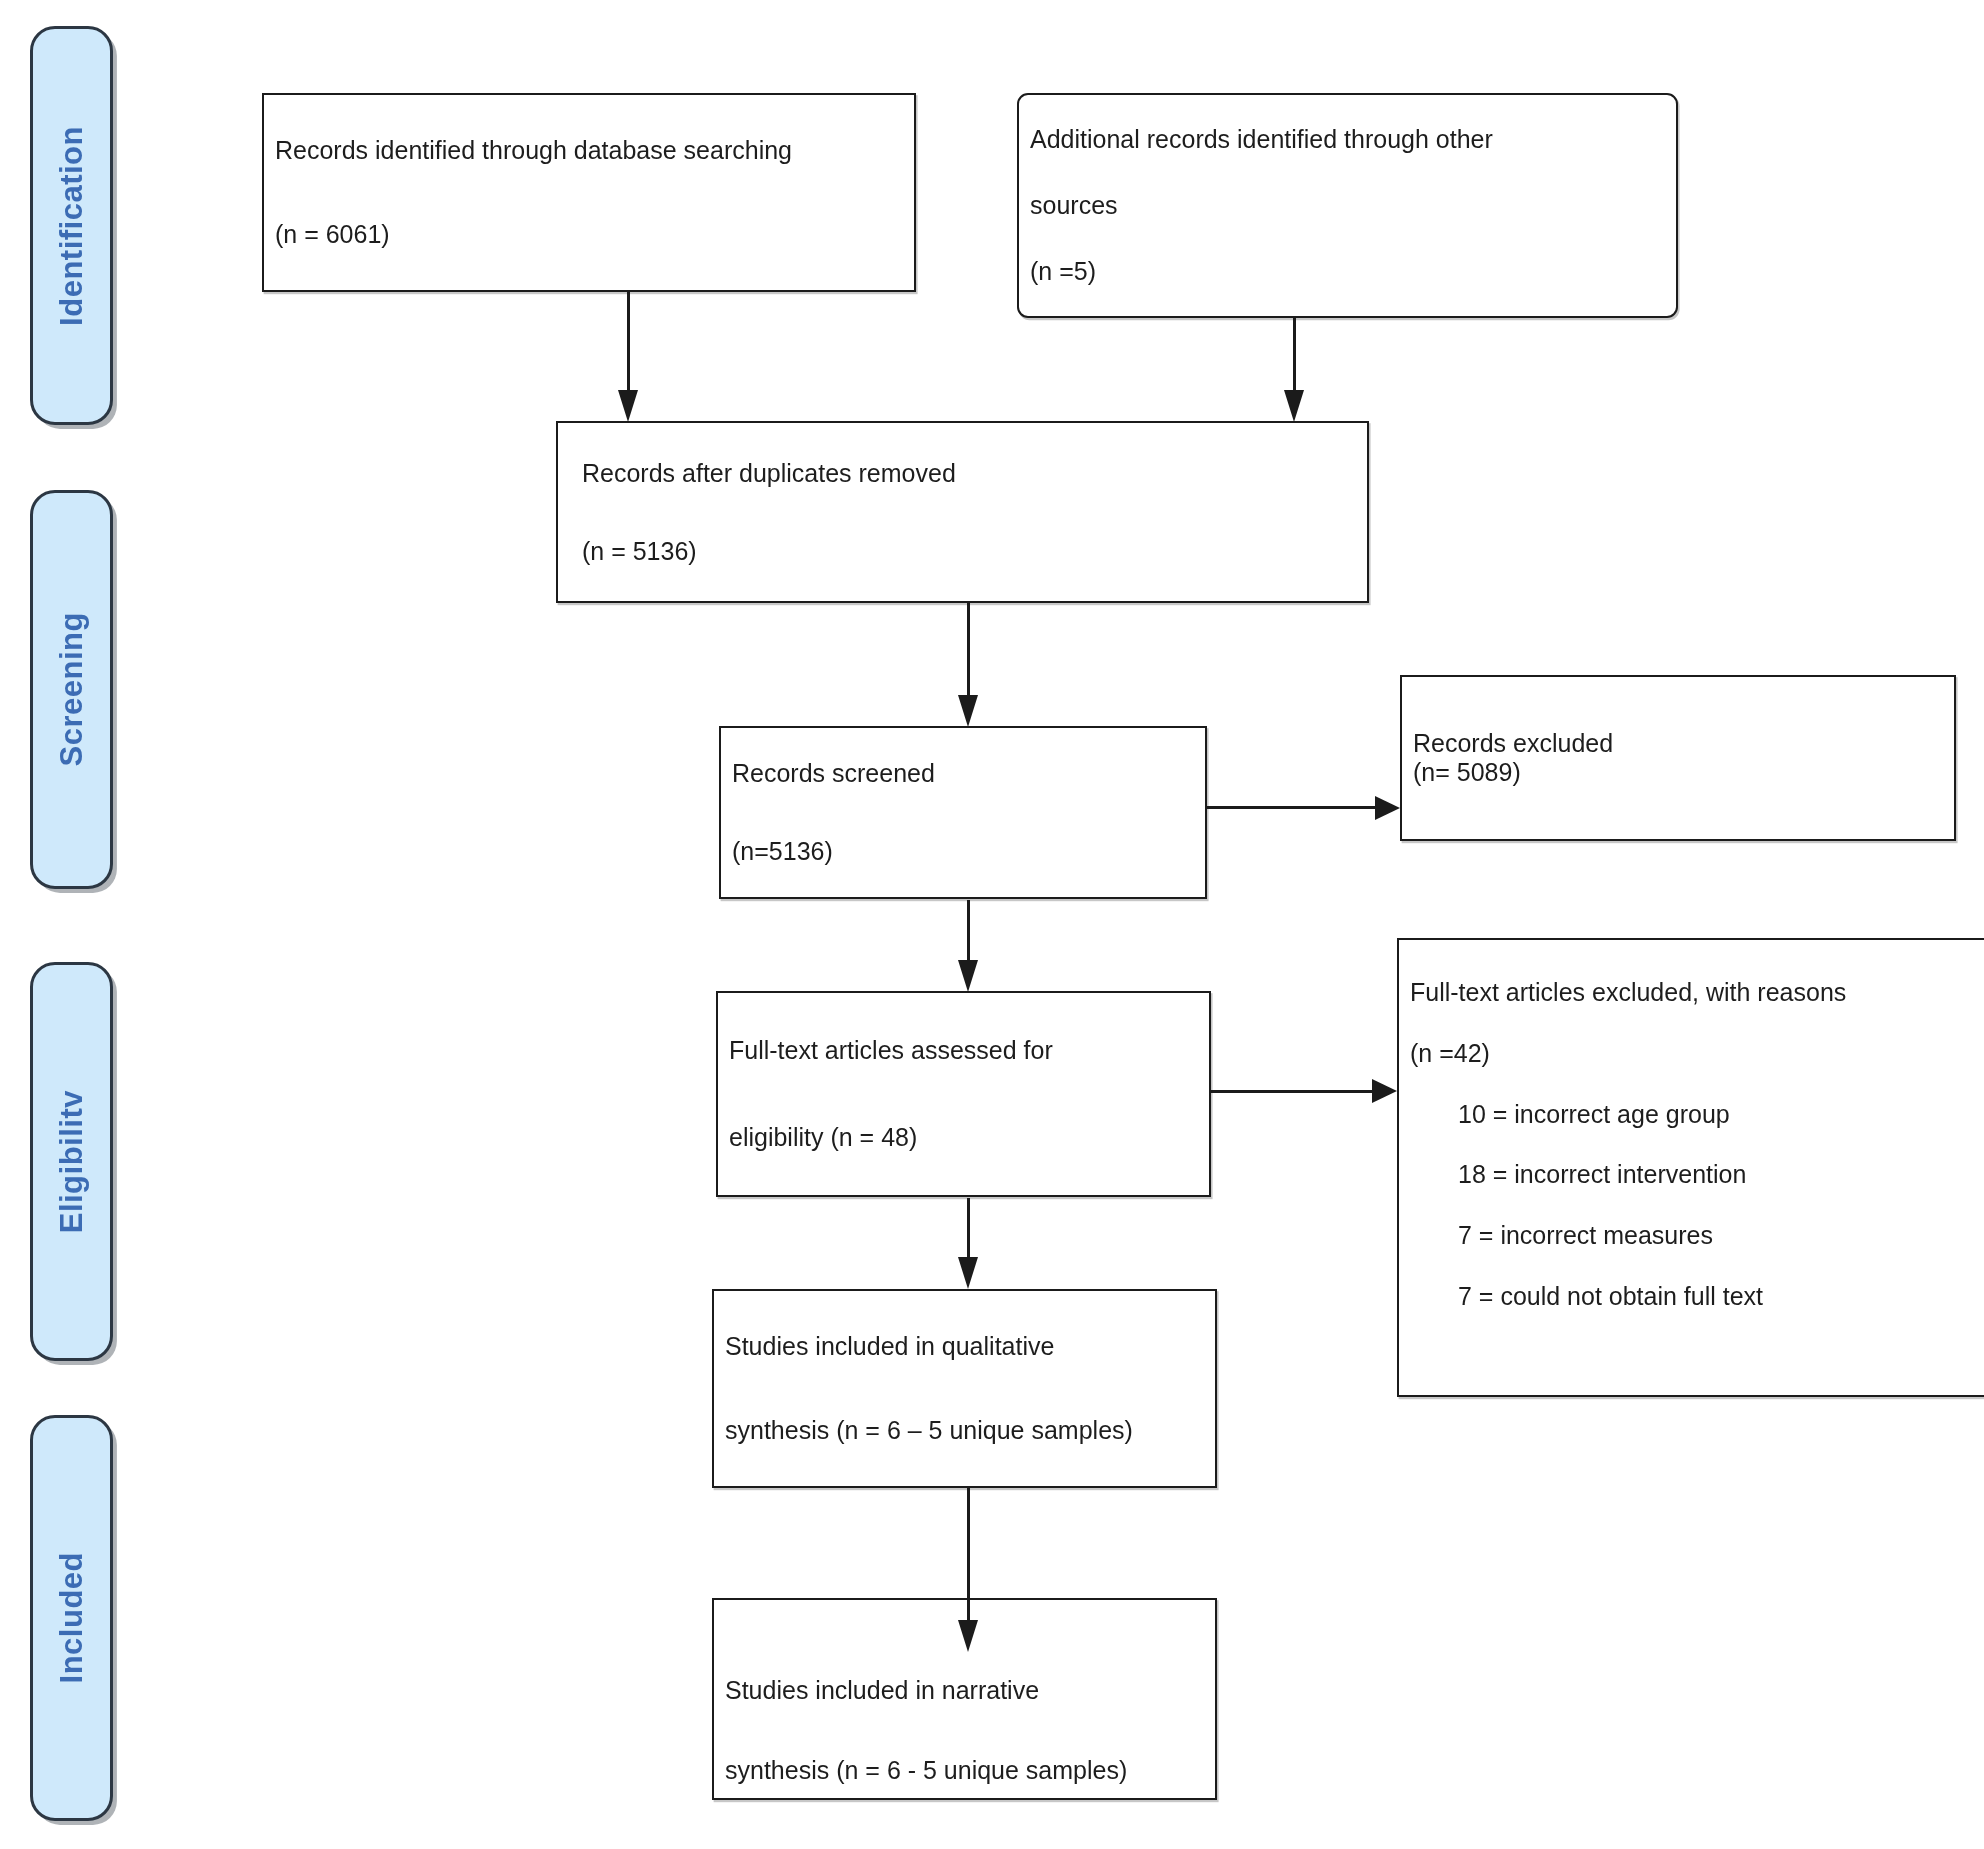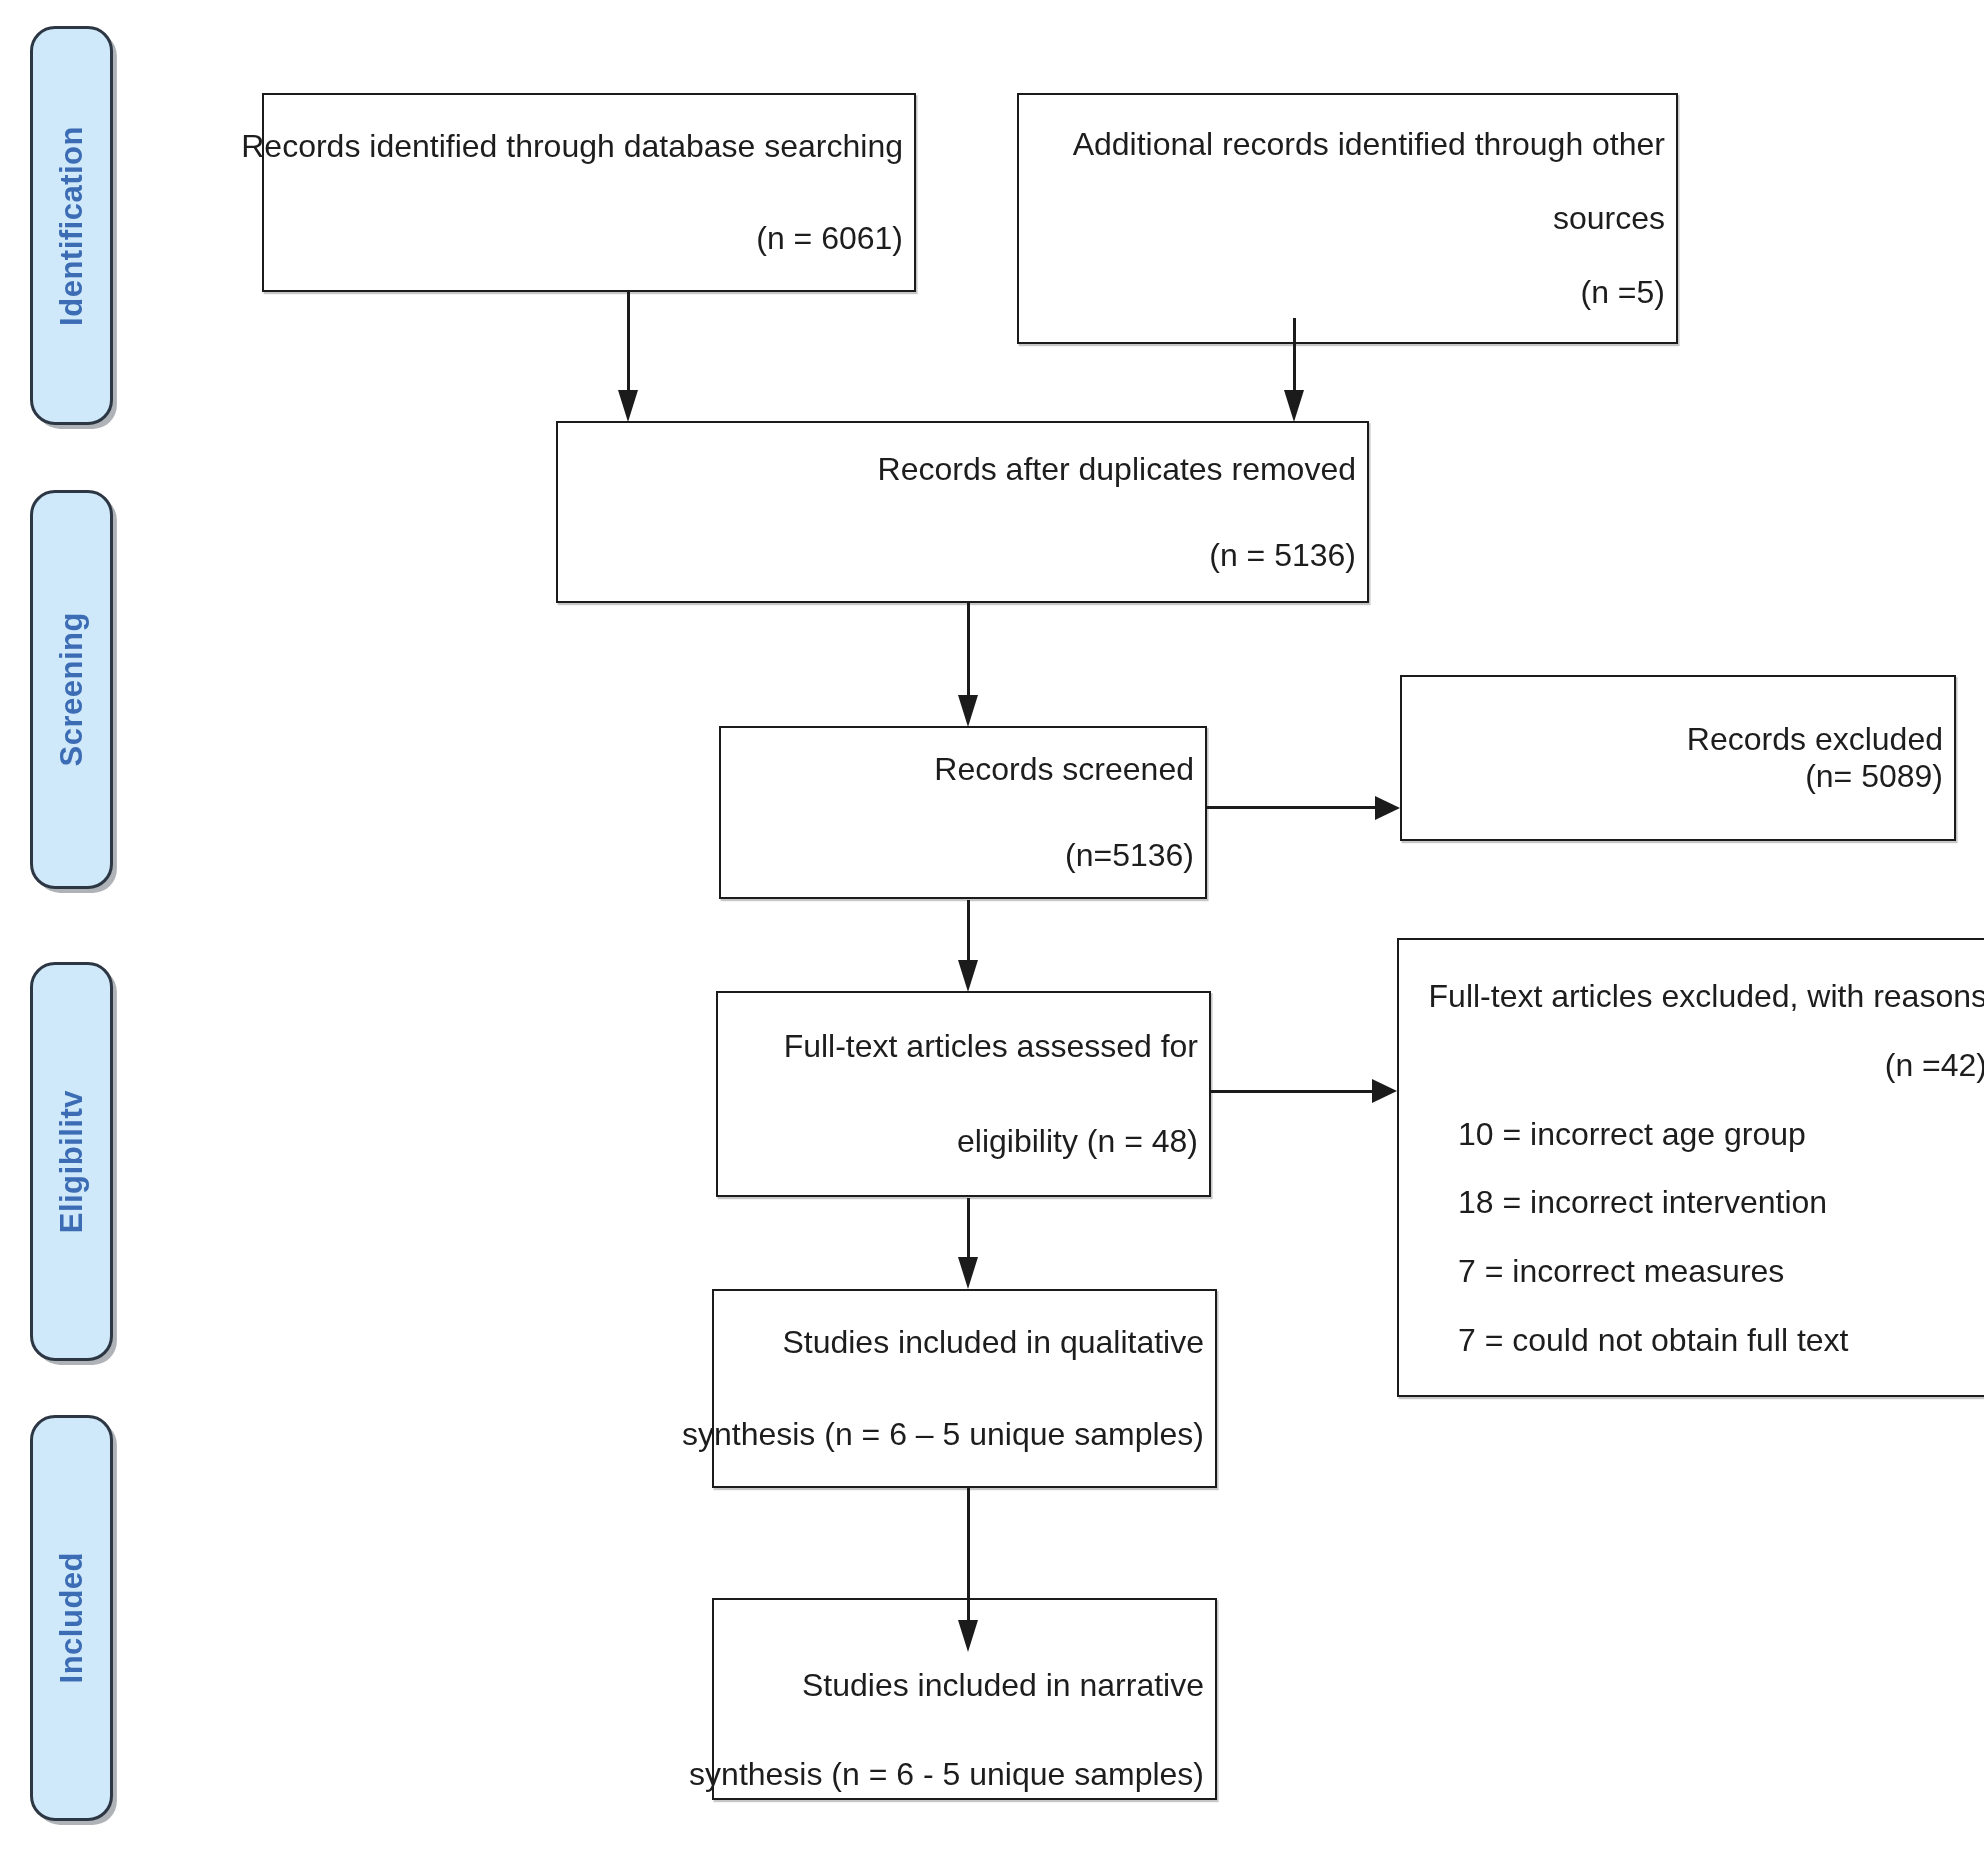--- a/index.html
+++ b/index.html
@@ -40,24 +40,24 @@
     white-space: nowrap;
   }
   
   .fbox {
     position: absolute;
     background: #ffffff;
     border: 2.7px solid #1b1b1b;
     box-sizing: border-box;
     display: flex;
     flex-direction: column;
-    align-items: flex-end;
+    align-items: flex-start;
     justify-content: center;
     text-align: center;
-    font-size: 32px;
+    font-size: 25px;
     line-height: 1.15;
     color: #1d1d1d;
     box-shadow: 1.6px 2.2px 0 rgba(0, 0, 0, 0.22);
     z-index: 1;
     padding: 5.5px 11px;
   }
   .fbox .line { white-space: nowrap; }
   .fbox.reasons-box {
     justify-content: flex-start;
     padding-top: 38px;
@@ -114,21 +114,21 @@
   </div>
   <div class="stage" style="top:1415px; height:406px;">
     <span class="stage-label">Included</span>
   </div>
 
   <div class="fbox" style="left:262px; top:93px; width:654px; height:199px; gap:55px;">
     <div class="line">Records identified through database searching</div>
     <div class="line">(n = 6061)</div>
   </div>
 
-  <div class="fbox" style="left:1017px; top:93px; width:661px; height:251px; gap:37px;">
+  <div class="fbox" style="left:1017px; top:93px; width:661px; height:225px; gap:37px;border-radius:11px;">
     <div class="line">Additional records identified through other</div>
     <div class="line">sources</div>
     <div class="line">(n =5)</div>
   </div>
 
   <div class="fbox" style="left:556px; top:421px; width:813px; height:182px; gap:49px;padding-left:24px;">
     <div class="line">Records after duplicates removed</div>
     <div class="line">(n = 5136)</div>
   </div>
 

